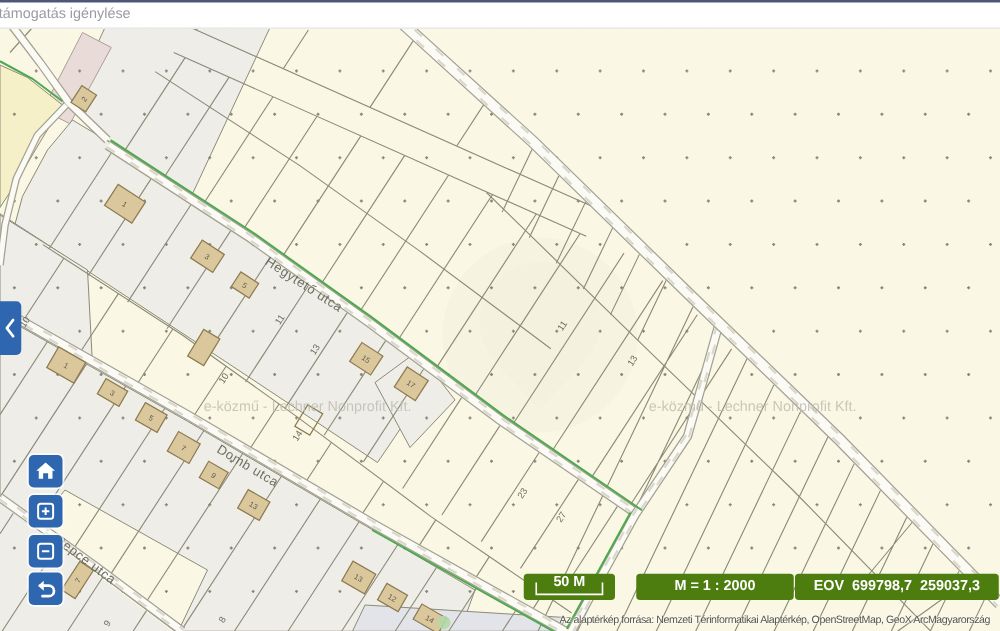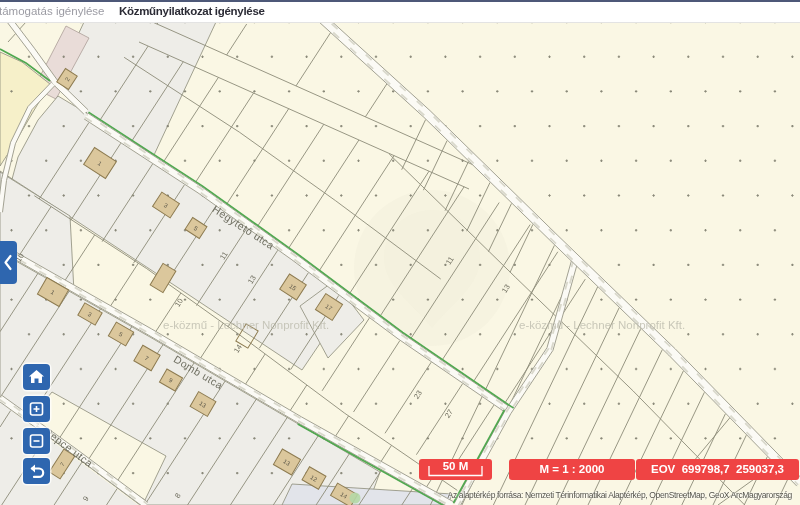--- a/index.html
+++ b/index.html
@@ -8,21 +8,21 @@
   .tabbar{position:absolute;left:0;top:0;width:100%;height:22px;background:#ffffff;
     border-bottom:1px solid #e3e3e3;z-index:20;}
   .tab{position:absolute;top:0;height:22px;line-height:23px;font-size:11.5px;white-space:nowrap;z-index:22;}
   .tab.gray{color:#9b9ba3;font-weight:400;}
   .tab.dark{color:#2b2b35;font-weight:600;letter-spacing:-0.3px;}
   .mapsvg{position:absolute;left:0;top:0;z-index:1;}
   .chevron{position:absolute;left:0;top:241px;width:17px;height:43px;background:#2e66af;
     border-radius:0 4px 4px 0;z-index:25;}
   .btn{position:absolute;left:23px;width:27px;height:26px;background:#2e66af;border-radius:4px;
     box-shadow:0 0 0 1.5px rgba(255,255,255,0.75);z-index:25;}
-  .bluebox{position:absolute;background:#ef4444;border-radius:3px;color:#fff;font-size:11.5px;
+  .bluebox{position:absolute;background:#4d7c0f;border-radius:3px;color:#fff;font-size:11.5px;
     font-weight:700;text-align:center;z-index:25;height:21px;line-height:21px;}
   .attrib{position:absolute;right:8px;top:490px;font-size:8.5px;letter-spacing:-0.35px;color:#55544a;z-index:24;
     text-shadow:0 0 2px #ffffff, 0 0 2px #ffffff;margin-left:22px;}
 </style></head>
 <body>
 <div class="wrap">
 
   <svg class="mapsvg" width="800" height="505" viewBox="0 0 800 505">
 
 <rect x="0" y="0" width="800" height="505" fill="#faf7e4"></rect>
@@ -222,21 +222,20 @@
 
 <text x="519" y="329" font-size="11.5" fill="#bdbcae" opacity="0.8" font-family="Liberation Sans, sans-serif">e-közmű - Lechner Nonprofit Kft.</text>
   </svg>
 
   <div class="topline"></div>
 
   <div class="tabbar"></div>
 
   <div class="tab gray" style="left:-1px;">támogatás igénylése</div>
 
-  <div class="tab dark" style="left:119px;">Közműnyilatkozat igénylése</div>
 
 
   <div class="chevron">
     <svg width="17" height="43">
         <path d="M10.5 15 L5.5 21.5 L10.5 28" stroke="#fff" stroke-width="2.2" fill="none" stroke-linecap="round" stroke-linejoin="round"></path>
       </svg>
   </div>
 
   <div class="btn" style="top:364px;">
     <svg width="27" height="26" viewBox="0 0 27 26">

